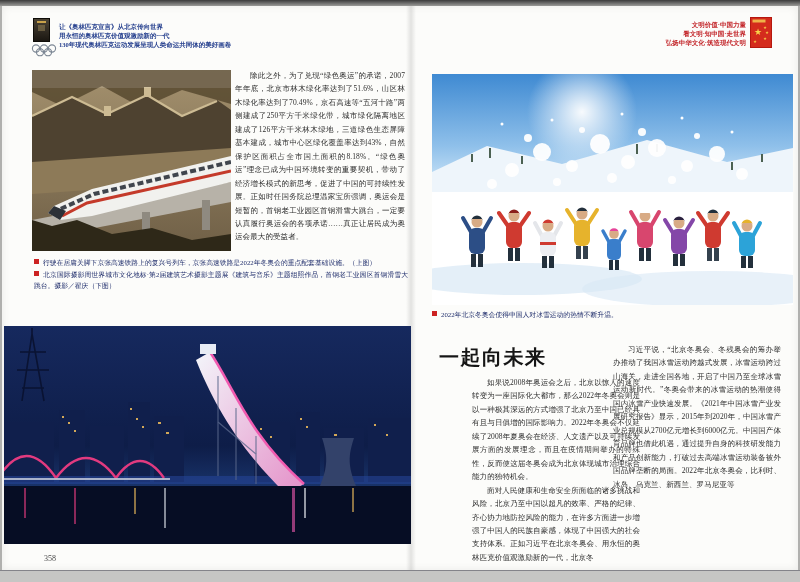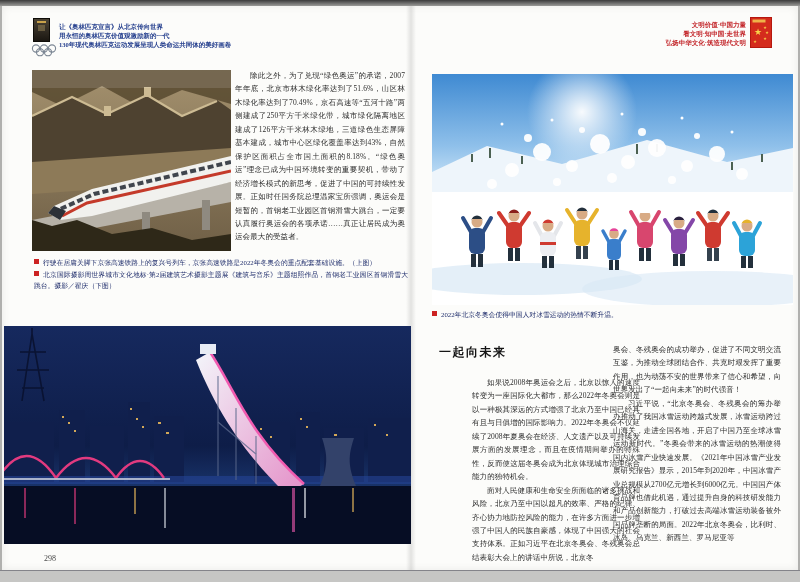--- a/index.html
+++ b/index.html
@@ -38,21 +38,21 @@
   .captions{position:absolute;left:32px;top:251px;width:374px;}
   .cap{font-size:6.8px;line-height:11px;color:#1f2d6b;text-align:justify;margin:0 0 1px 0;}
   .cap .bullet{display:inline-block;width:5px;height:5px;background:#c22;margin-right:4px;
     vertical-align:1px;}
   .city-photo{position:absolute;left:2px;top:320px;width:407px;height:218px;}
   .pageno{position:absolute;left:42px;top:548px;font-size:8px;color:#4a4a4a;}
 
   
   .snow-photo{position:absolute;left:430px;top:68px;width:361px;height:231px;}
   .snow-cap{position:absolute;left:430px;top:303px;width:361px;}
-  .heading{position:absolute;left:437px;top:338px;font-size:12px;font-weight:bold;
+  .heading{position:absolute;left:437px;top:338px;font-size:20px;font-weight:bold;
     color:#151515;letter-spacing:1.5px;}
   .col{position:absolute;width:168px;font-size:7.5px;line-height:13.45px;
     text-align:justify;color:#2d2d2d;letter-spacing:.1px;}
   .col p{margin:0;}
   .col p.ind{text-indent:2em;}
   .col1{left:437px;top:370px;height:196px;margin-left:33px;}
   .col2{left:611px;top:337px;height:226px;}
 
   svg{display:block;}
 </style>
@@ -221,21 +221,21 @@
         <rect x="70" y="162" width="2" height="36" fill="#e23a7f"></rect>
         <rect x="130" y="162" width="2" height="26" fill="#e8b75a"></rect>
         <rect x="160" y="162" width="2" height="40" fill="#d9dde6"></rect>
         <rect x="288" y="162" width="3" height="44" fill="#f15bb0"></rect>
         <rect x="300" y="162" width="2" height="30" fill="#f3f5fa"></rect>
         <rect x="348" y="162" width="2" height="24" fill="#e8b75a"></rect>
       </g>
     </svg>
   </div>
 
-  <div class="pageno">298</div>
+  <div class="pageno">358</div>
 
   <div class="snow-photo">
     <svg width="361" height="231" viewBox="0 0 361 231">
       <defs>
         <linearGradient id="wsky" x1="0" y1="0" x2="0" y2="1">
           <stop offset="0" stop-color="#3f8ad2"></stop>
             <stop offset=".6" stop-color="#8fc0ea"></stop>
           <stop offset="1" stop-color="#dceefb"></stop>
         </linearGradient>
         <radialGradient id="glow" cx=".5" cy=".5" r=".5">
@@ -368,19 +368,18 @@
   </div>
 
   <div class="snow-cap">
     <p class="cap"><span class="bullet"></span><span>2022年北京冬奥会使得中国人对冰雪运动的热情不断升温。</span></p>
   </div>
 
   <div class="heading">一起向未来</div>
 
   <div class="col col1">
     <p class="ind">如果说2008年奥运会之后，北京以惊人的速度转变为一座国际化大都市，那么2022年冬奥会则是以一种极其深远的方式增强了北京乃至中国已经具有且与日俱增的国际影响力。2022年冬奥会不仅延续了2008年夏奥会在经济、人文遗产以及可持续发展方面的发展理念，而且在疫情期间举办的特殊性，反而使这届冬奥会成为北京体现城市治理综合能力的独特机会。</p>
-    <p class="ind">面对人民健康和生命安全所面临的诸多挑战和风险，北京乃至中国以超凡的效率、严格的纪律、齐心协力地防控风险的能力，在许多方面进一步增强了中国人的民族自豪感，体现了中国强大的社会支持体系。正如习近平在北京冬奥会、冬残奥会总结表彰大会上的讲话中所说，北京冬</p>
+    <p class="ind">面对人民健康和生命安全所面临的诸多挑战和风险，北京乃至中国以超凡的效率、严格的纪律、齐心协力地防控风险的能力，在许多方面进一步增强了中国人的民族自豪感，体现了中国强大的社会支持体系。正如习近平在北京冬奥会、用永恒的奥林匹克价值观激励新的一代，北京冬</p>
   </div>
   <div class="col col2">
-    <p>奥会、冬残奥会的成功举办，促进了不同文明交流互鉴，为推动全球团结合作、共克时艰发挥了重要作用，也为动荡不安的世界带来了信心和希望，向世界发出了“一起向未来”的时代强音！</p>
     <p class="ind">习近平说，“北京冬奥会、冬残奥会的筹办举办推动了我国冰雪运动跨越式发展，冰雪运动跨过山海关，走进全国各地，开启了中国乃至全球冰雪运动新时代。”冬奥会带来的冰雪运动的热潮使得国内冰雪产业快速发展。《2021年中国冰雪产业发展研究报告》显示，2015年到2020年，中国冰雪产业总规模从2700亿元增长到6000亿元。中国国产体育品牌也借此机遇，通过提升自身的科技研发能力和产品创新能力，打破过去高端冰雪运动装备被外国品牌垄断的局面。2022年北京冬奥会，比利时、冰岛、乌克兰、新西兰、罗马尼亚等</p>
   </div>
 </div>
 
 </body></html>

